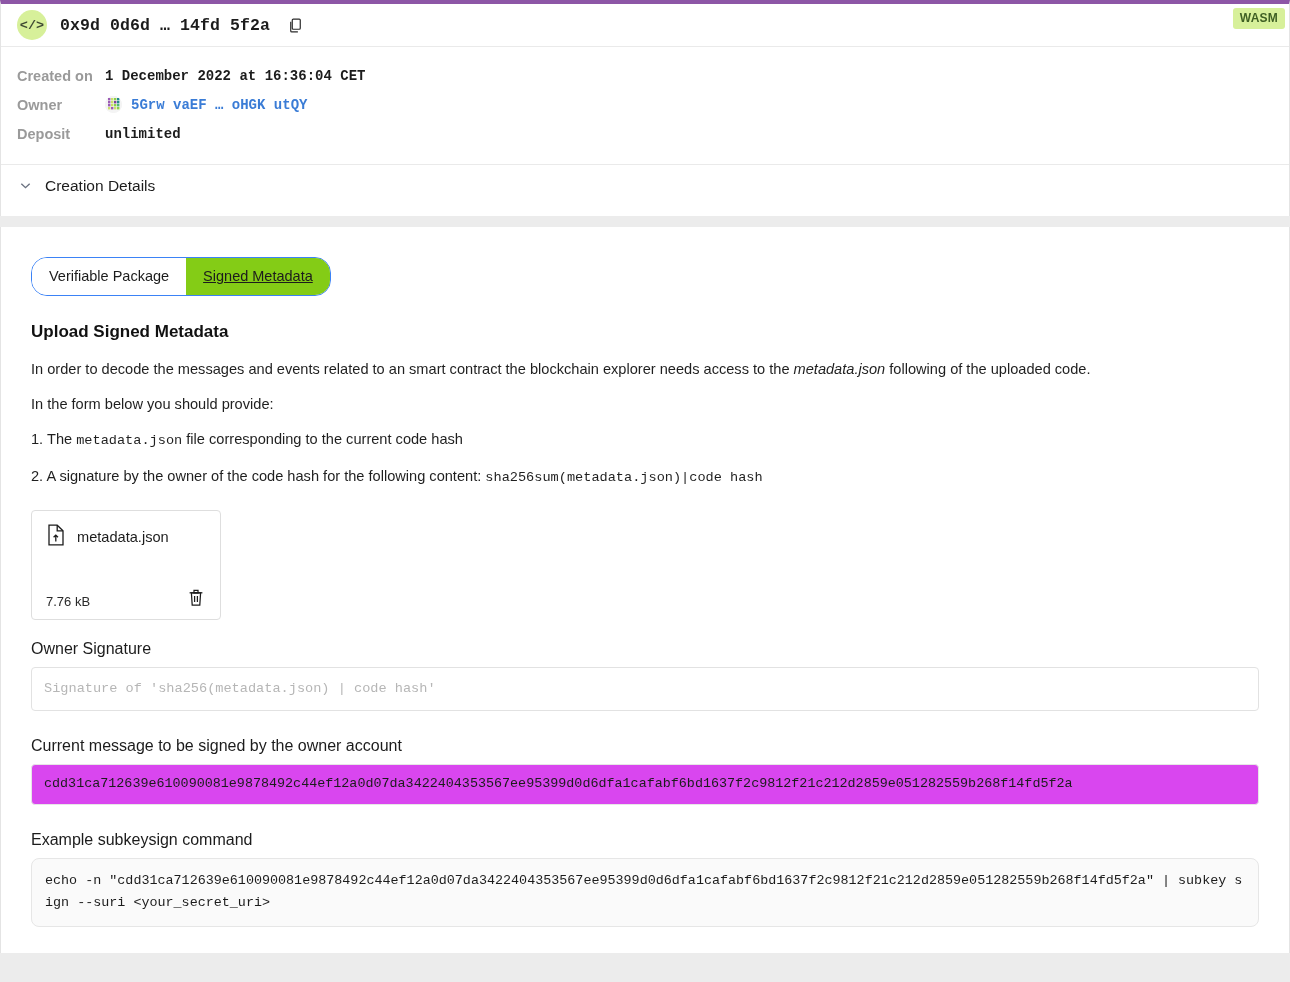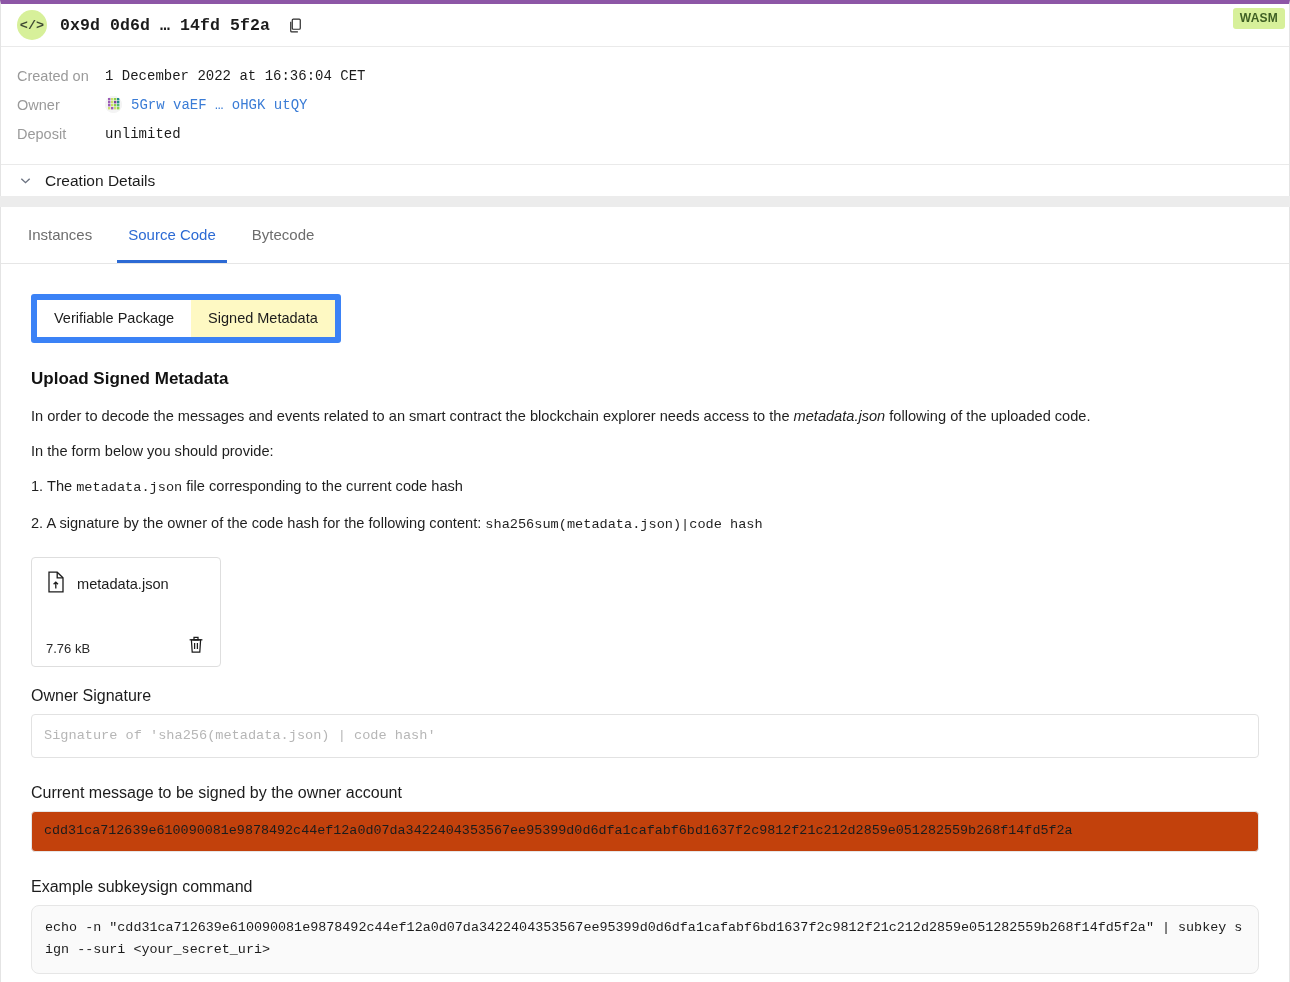--- a/index.html
+++ b/index.html
@@ -67,20 +67,21 @@
     font-size: 12px;
     font-weight: 700;
     padding: 3px 7px 4px;
     border-radius: 3px;
     letter-spacing: 0.2px;
   }
   .divider { height: 1px; background: #eaeaea; }
 
   .meta {
     padding: 14px 0 16px 0;
+    font-weight: bold;
   }
   .meta-row {
     display: flex;
     align-items: center;
     min-height: 29px;
     padding: 0 16px;
   }
   .meta-label {
     width: 88px;
     flex: 0 0 88px;
@@ -105,22 +106,22 @@
     font-family: "Liberation Mono", monospace;
     font-size: 14px;
     color: #3a7cd6;
     text-decoration: none;
     cursor: pointer;
   }
 
   
   .creation {
     display: flex;
-    align-items: center;
-    height: 32px;
+    align-items: flex-start;
+    height: 52px;
     padding: 12px 16px;
     border-top: 1px solid #eaeaea;
     cursor: pointer;
   }
   .chev {
     width: 16px; height: 16px;
     margin-right: 12px;
     display: inline-flex; align-items: center; justify-content: center;
   }
   .creation-label {
@@ -147,36 +148,37 @@
   .tab.active {
     color: #2c6ad4;
     border-bottom-color: #2c6ad4;
   }
 
   
   .body { padding: 30px 30px 26px 30px; }
 
   .seg {
     display: inline-flex;
-    border: 6px solid #3b82f6;
-    border-radius: 3px;
+    border: 1px solid #3b82f6;
+    border-radius: 16px;
     overflow: hidden;
     margin-bottom: 26px;
   }
   .seg-btn {
     font-size: 14.5px;
     color: #1c1c1c;
     background: #ffffff;
     padding: 10px 17px 11px;
     cursor: pointer;
     border: none;
     font-family: inherit;
   }
   .seg-btn.active {
-    background: #fef9c3;
+    background: #84cc16;
+    text-decoration: underline;
   }
 
   h2.section-title {
     margin: 0 0 17px 0;
     font-size: 17px;
     font-weight: 700;
     color: #111;
   }
   p.para {
     margin: 0 0 14px 0;
@@ -234,21 +236,21 @@
     color: #1c1c1c;
     background: #fff;
     outline: none;
   }
   .text-input::placeholder { color: #b6b6b6; }
 
   .readonly-box {
     width: 100%;
     border: 1px solid #e6e6e6;
     border-radius: 4px;
-    background: #c2410c;
+    background: #d946ef;
     padding: 9px 12px 10px;
     font-family: "Liberation Mono", monospace;
     font-size: 13.4px;
     color: #1c1c1c;
     word-break: break-all;
     line-height: 1.5;
   }
   .code-box {
     width: 100%;
     border: 1px solid #e6e6e6;
@@ -330,25 +332,20 @@
         </svg>
       </span>
       <span class="creation-label">Creation Details</span>
     </div>
   </div>
 
   <div class="gap"></div>
 
   <div class="card">
 
-    <div class="tabs">
-      <div class="tab">Instances</div>
-      <div class="tab active">Source Code</div>
-      <div class="tab">Bytecode</div>
-    </div>
 
     <div class="body">
 
       <div class="seg">
         <button class="seg-btn">Verifiable Package</button>
         <button class="seg-btn active">Signed Metadata</button>
       </div>
 
       <h2 class="section-title">Upload Signed Metadata</h2>
 

